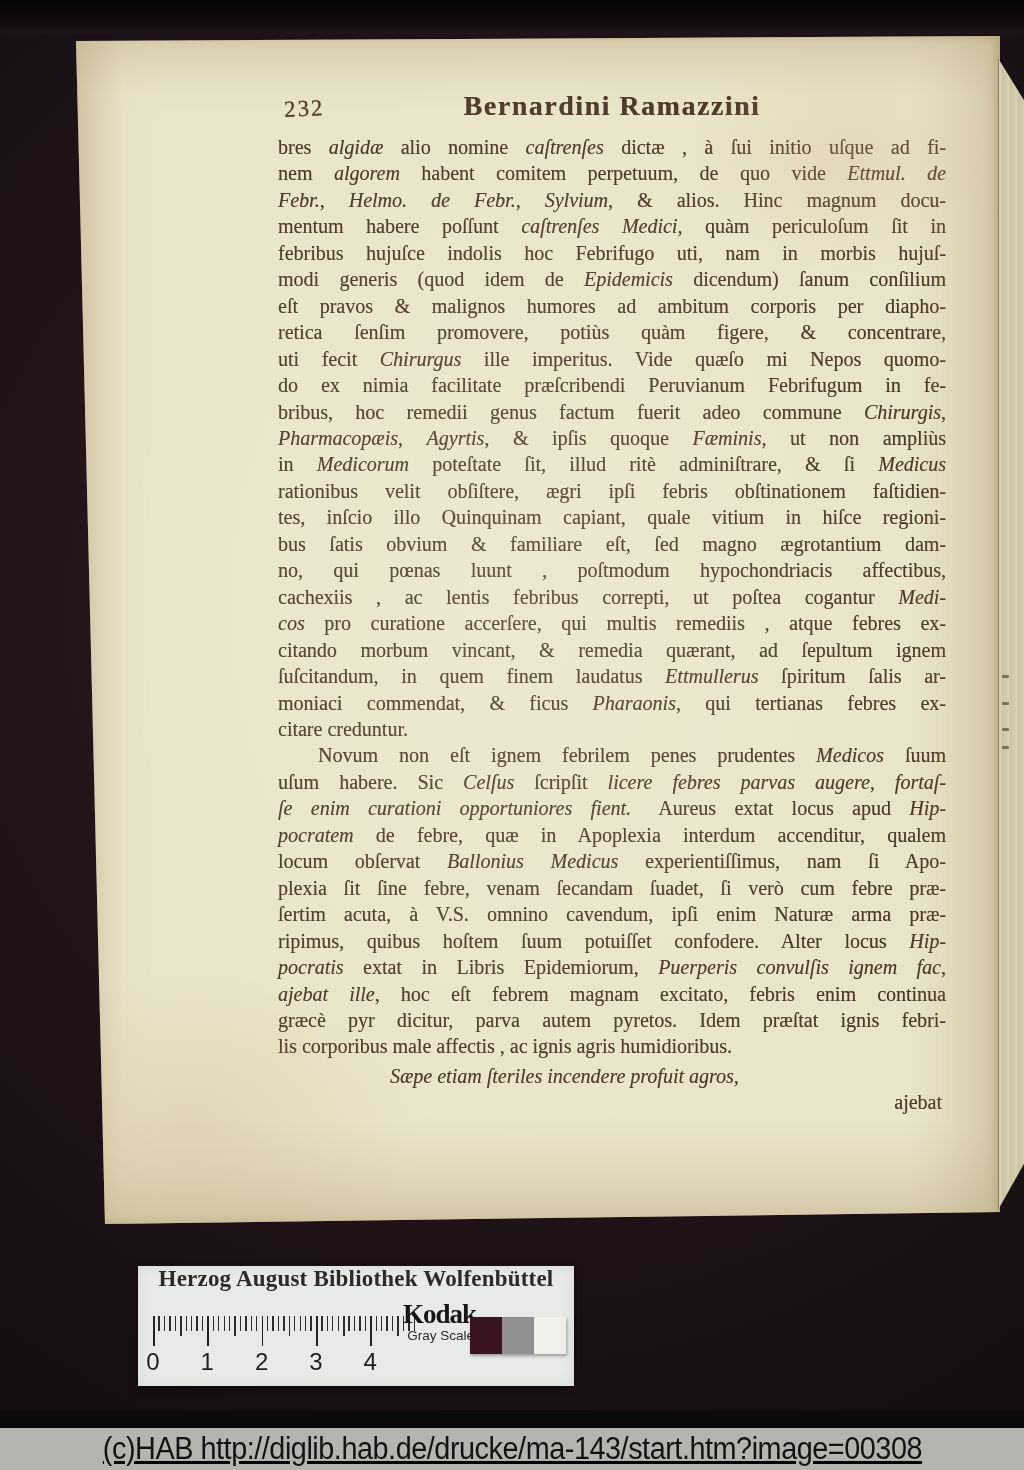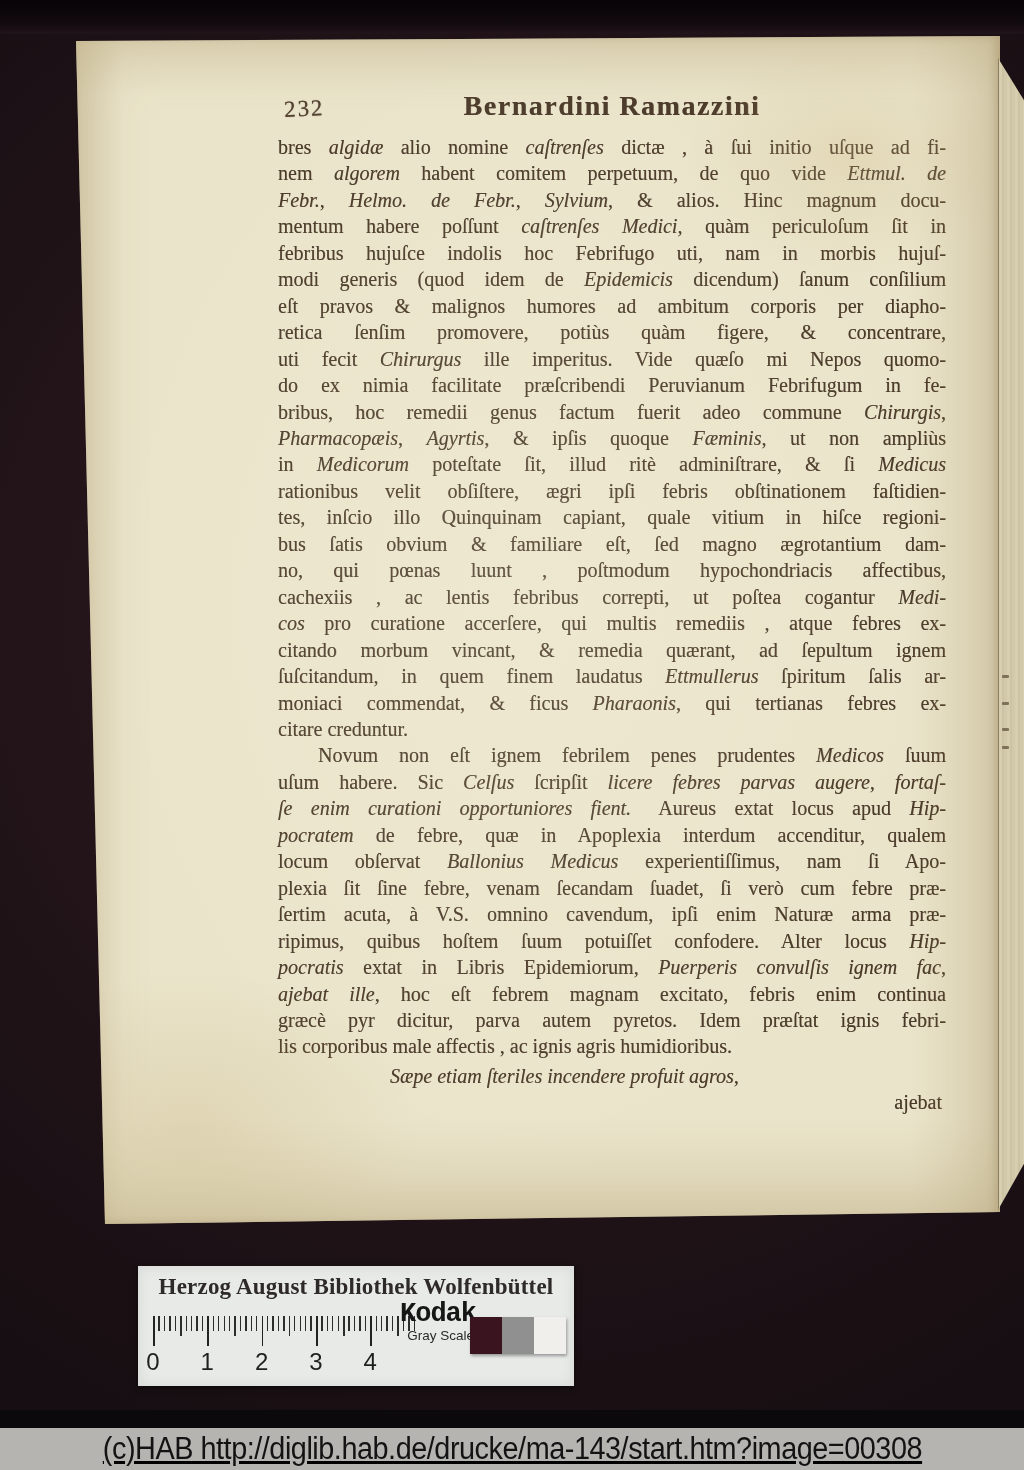--- a/index.html
+++ b/index.html
@@ -67,36 +67,36 @@
     width:668px;text-align:right;padding-right:4px;box-sizing:border-box;
     font-size:20px;line-height:27px;text-shadow:0.3px 0.2px 0.5px rgba(70,50,28,.45);
   }
 
   
   .label{
     position:absolute;left:138px;top:1266px;width:436px;height:120px;
     background:#e8eae8;box-shadow:0 2px 6px rgba(0,0,0,.5), inset 0 0 14px rgba(0,0,0,.08);
   }
   .label-title{
-    margin-top:8px;text-align:center;font-size:23px;font-weight:bold;color:#2e2a28;
+    text-align:center;font-size:23px;font-weight:bold;color:#2e2a28;
     font-family:"Liberation Serif","DejaVu Serif",serif;letter-spacing:0.2px;
   }
   .ruler{position:absolute;left:15px;top:50px;width:280px;height:62px;}
   .tick-row{position:absolute;left:0;top:0;}
   .ticks-minor{width:266px;height:15px;background:repeating-linear-gradient(90deg,#2c2c2c 0 1.3px,transparent 1.3px 5.43px);}
   .ticks-mid{width:250px;height:20px;background:repeating-linear-gradient(90deg,#2c2c2c 0 1.5px,transparent 1.5px 27.15px);}
   .ticks-major{width:222px;height:30px;background:repeating-linear-gradient(90deg,#222 0 1.8px,transparent 1.8px 54.3px);}
   .ruler-numbers{position:absolute;left:0;top:32px;width:266px;height:28px;}
   .rnum{
     position:absolute;top:0;transform:translateX(-50%);
     font-family:"Liberation Sans","DejaVu Sans",sans-serif;font-size:24px;color:#1f1f1f;
   }
   .kodak{position:absolute;left:250px;top:35px;width:88px;text-align:right;}
   .kodak-brand{
-    font-family:Liberation Mono, monospace;font-weight:bold;font-size:27px;
+    font-family:Liberation Serif, serif;font-weight:bold;font-size:27px;
     letter-spacing:-1px;color:#161616;line-height:27px;
   }
   .kodak-sub{
     font-family:"Liberation Sans","DejaVu Sans",sans-serif;font-size:13.5px;color:#2a2a2a;
     line-height:16px;padding-right:2px;
   }
   .patches{position:absolute;left:332px;top:51px;display:flex;box-shadow:1px 2px 3px rgba(0,0,0,.35);}
   .patch{width:32px;height:37px;}
 
   

